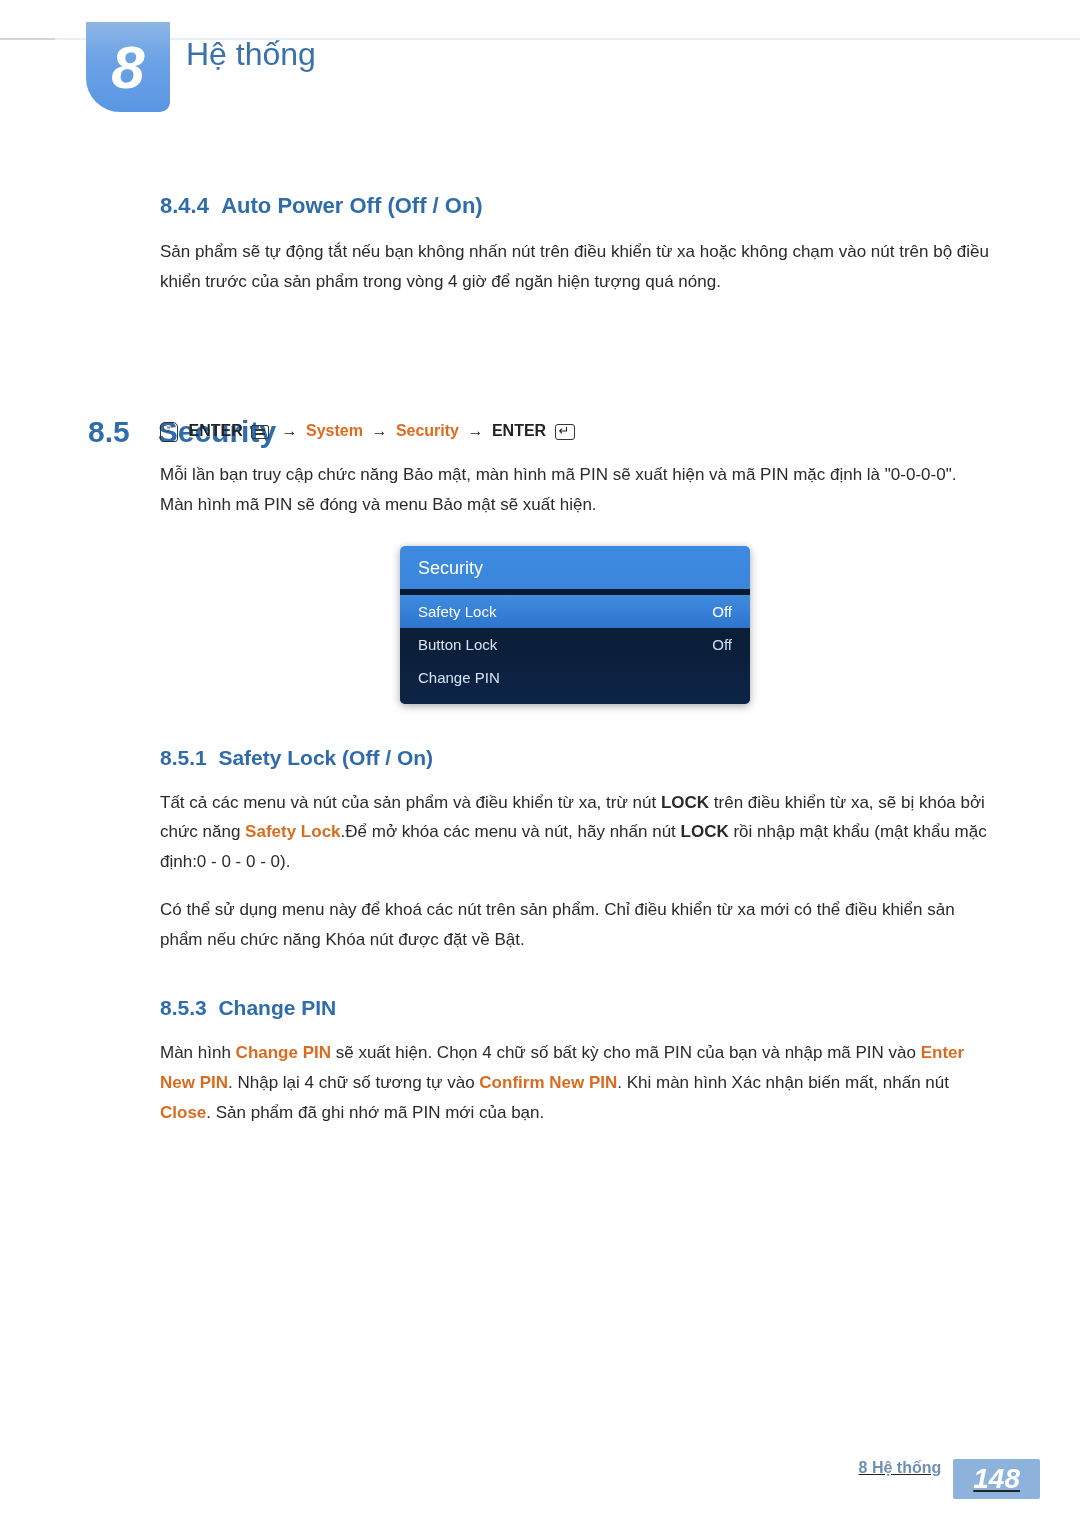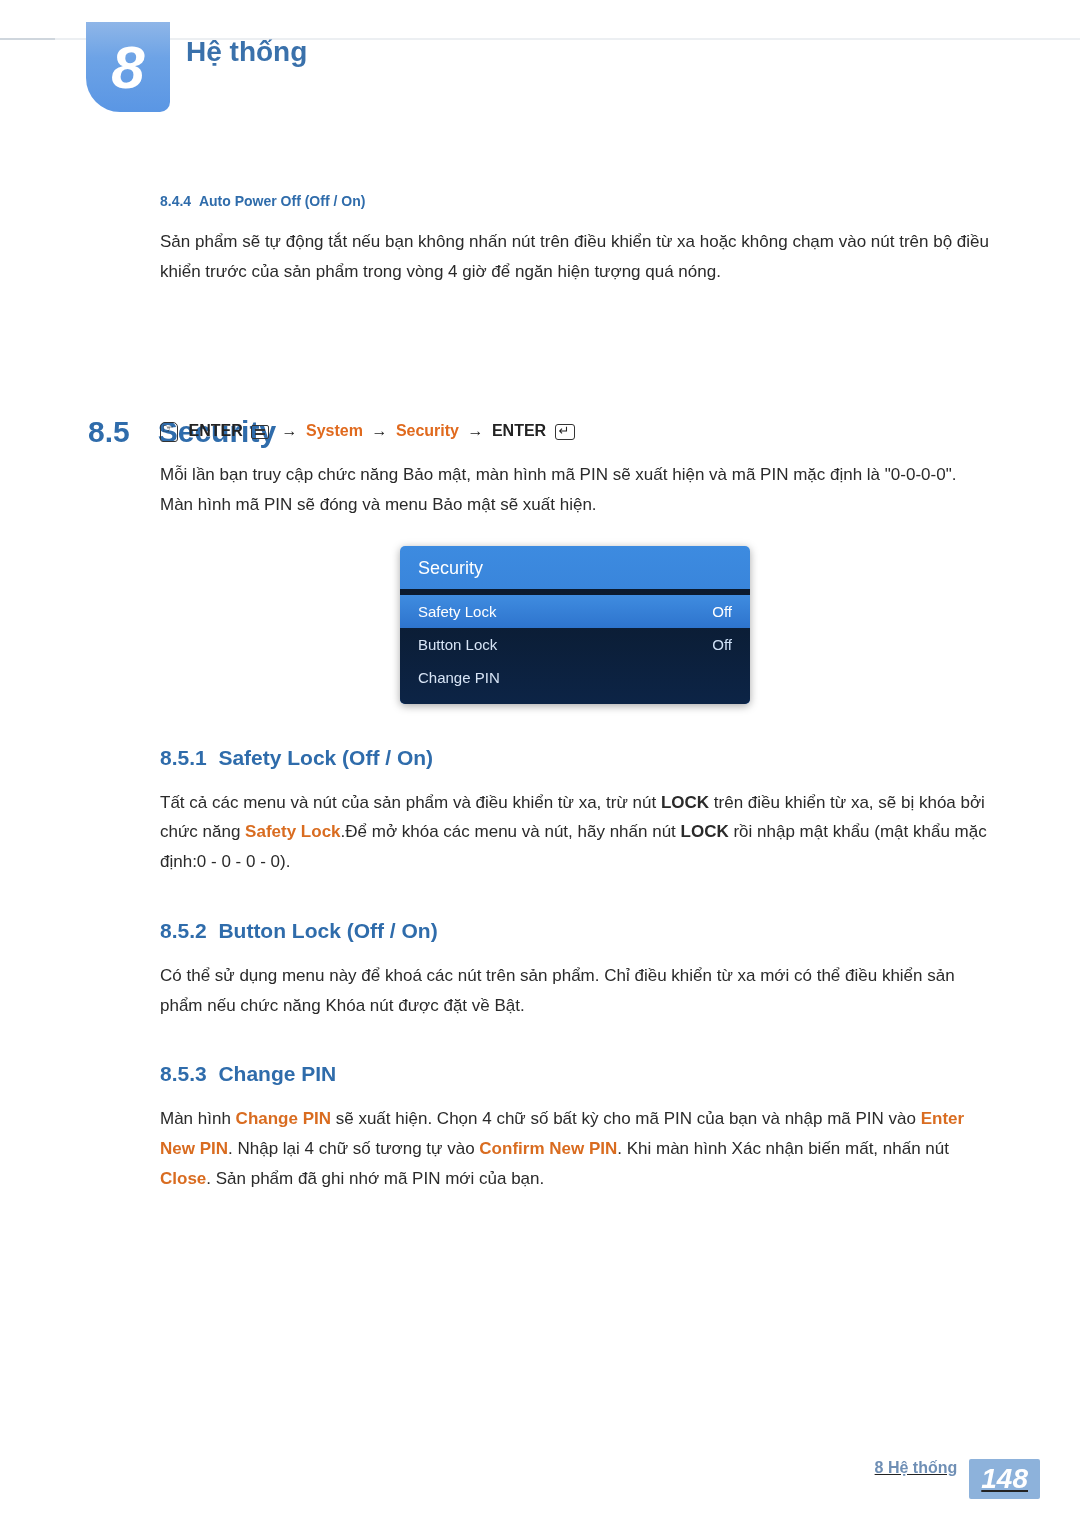--- a/index.html
+++ b/index.html
@@ -11,25 +11,25 @@
 
   
   .chapter-tab {
     position: absolute; top: 22px; left: 86px; width: 84px; height: 90px;
     background: linear-gradient(#8fb6e8,#6da3e6 40%,#5a96e4);
     border-bottom-left-radius: 34px; border-bottom-right-radius: 10px;
     display: flex; align-items: center; justify-content: center;
   }
   .chapter-tab span { color: #fff; font-size: 60px; font-weight: 700; font-style: italic; }
 
-  .chapter-title { position: absolute; top: 36px; left: 186px; font-size: 28px; font-weight: 700; color: #3a71ab; }
+  .chapter-title { position: absolute; top: 36px; left: 186px; font-size: 32px; font-weight: 400; color: #3a71ab; }
 
   .content { position: absolute; top: 165px; left: 160px; right: 90px; }
 
-  h3.sec-844 { color: #2f6cab; font-size: 14px; font-weight: 700; margin-top: 28px; }
+  h3.sec-844 { color: #2f6cab; font-size: 22px; font-weight: 700; margin-top: 28px; }
   p.body { font-size: 17px; line-height: 1.75; color: #2a2a2a; margin-top: 18px; }
 
   .h2row { display: flex; align-items: center; gap: 28px; margin-top: 70px; }
   .h2row.first { position: absolute; top: 345px; left: 88px; right: 90px; }
   .h2num { font-size: 30px; font-weight: 700; color: #2f6cab; }
   .h2title { font-size: 30px; font-weight: 700; color: #2f6cab; }
   .h2after { position: absolute; top: 400px; left: 160px; right: 90px; }
 
   .nav-path { margin-top: 22px; font-size: 16px; }
   .nav-path .hand { display:inline-block; width:18px; height:20px; border:1.5px solid #333; border-radius:5px 5px 3px 3px; vertical-align:middle; margin-right:6px; position:relative;}
@@ -60,21 +60,21 @@
   .osd-row.dim .val { color:#cfe1f7; }
 
   h3.sub { color:#2f6cab; font-size:21px; font-weight:700; margin-top:42px; }
 
   .bold { font-weight:700; }
   .orange { color:#d96c20; font-weight:700; }
 
   
   .footer { position:absolute; bottom:28px; right:40px; display:flex; align-items:flex-start; gap:12px;text-decoration:underline; }
   .footer .label { color:#6f8fb5; font-weight:700; font-size:16px; }
-  .footer .pagenum { background:#8db2db; color:#fff; font-weight:700; font-style:italic; font-size:28px; padding:4px 12px; border-radius:2px; }
+  .footer .pagenum { background:#8db2db; color:#fff; font-weight:700; font-style:italic; font-size:28px; padding:4px 20px; border-radius:2px; }
 </style>
 </head>
 <body>
 
 <div class="page">
   <div class="topbar"></div>
 
   <div class="chapter-tab">
     <span>8</span>
   </div>
@@ -126,23 +126,20 @@
       </div>
     </div>
 
     <h3 class="sub">
       <span>8.5.1</span>&nbsp;&nbsp;<span>Safety Lock (Off / On)</span>
     </h3>
     <p class="body">
       <span>Tất cả các menu và nút của sản phẩm và điều khiển từ xa, trừ nút </span><span class="bold">LOCK</span><span> trên điều khiển từ xa, sẽ bị khóa bởi chức năng </span><span class="orange">Safety Lock</span><span>.Để mở khóa các menu và nút, hãy nhấn nút </span><span class="bold">LOCK</span><span> rồi nhập mật khẩu (mật khẩu mặc định:0 - 0 - 0 - 0).</span>
     </p>
 
-    <h3 class="sub">
-      <span>8.5.2</span>&nbsp;&nbsp;<span>Button Lock (Off / On)</span>
-    </h3>
     <p class="body">Có thể sử dụng menu này để khoá các nút trên sản phẩm. Chỉ điều khiển từ xa mới có thể điều khiển sản phẩm nếu chức năng Khóa nút được đặt về Bật.</p>
 
     <h3 class="sub">
       <span>8.5.3</span>&nbsp;&nbsp;<span>Change PIN</span>
     </h3>
     <p class="body">
       <span>Màn hình </span><span class="orange">Change PIN</span><span> sẽ xuất hiện. Chọn 4 chữ số bất kỳ cho mã PIN của bạn và nhập mã PIN vào </span><span class="orange">Enter New PIN</span><span>. Nhập lại 4 chữ số tương tự vào </span><span class="orange">Confirm New PIN</span><span>. Khi màn hình Xác nhận biến mất, nhấn nút </span><span class="orange">Close</span><span>. Sản phẩm đã ghi nhớ mã PIN mới của bạn.</span>
     </p>
   </div>
 

